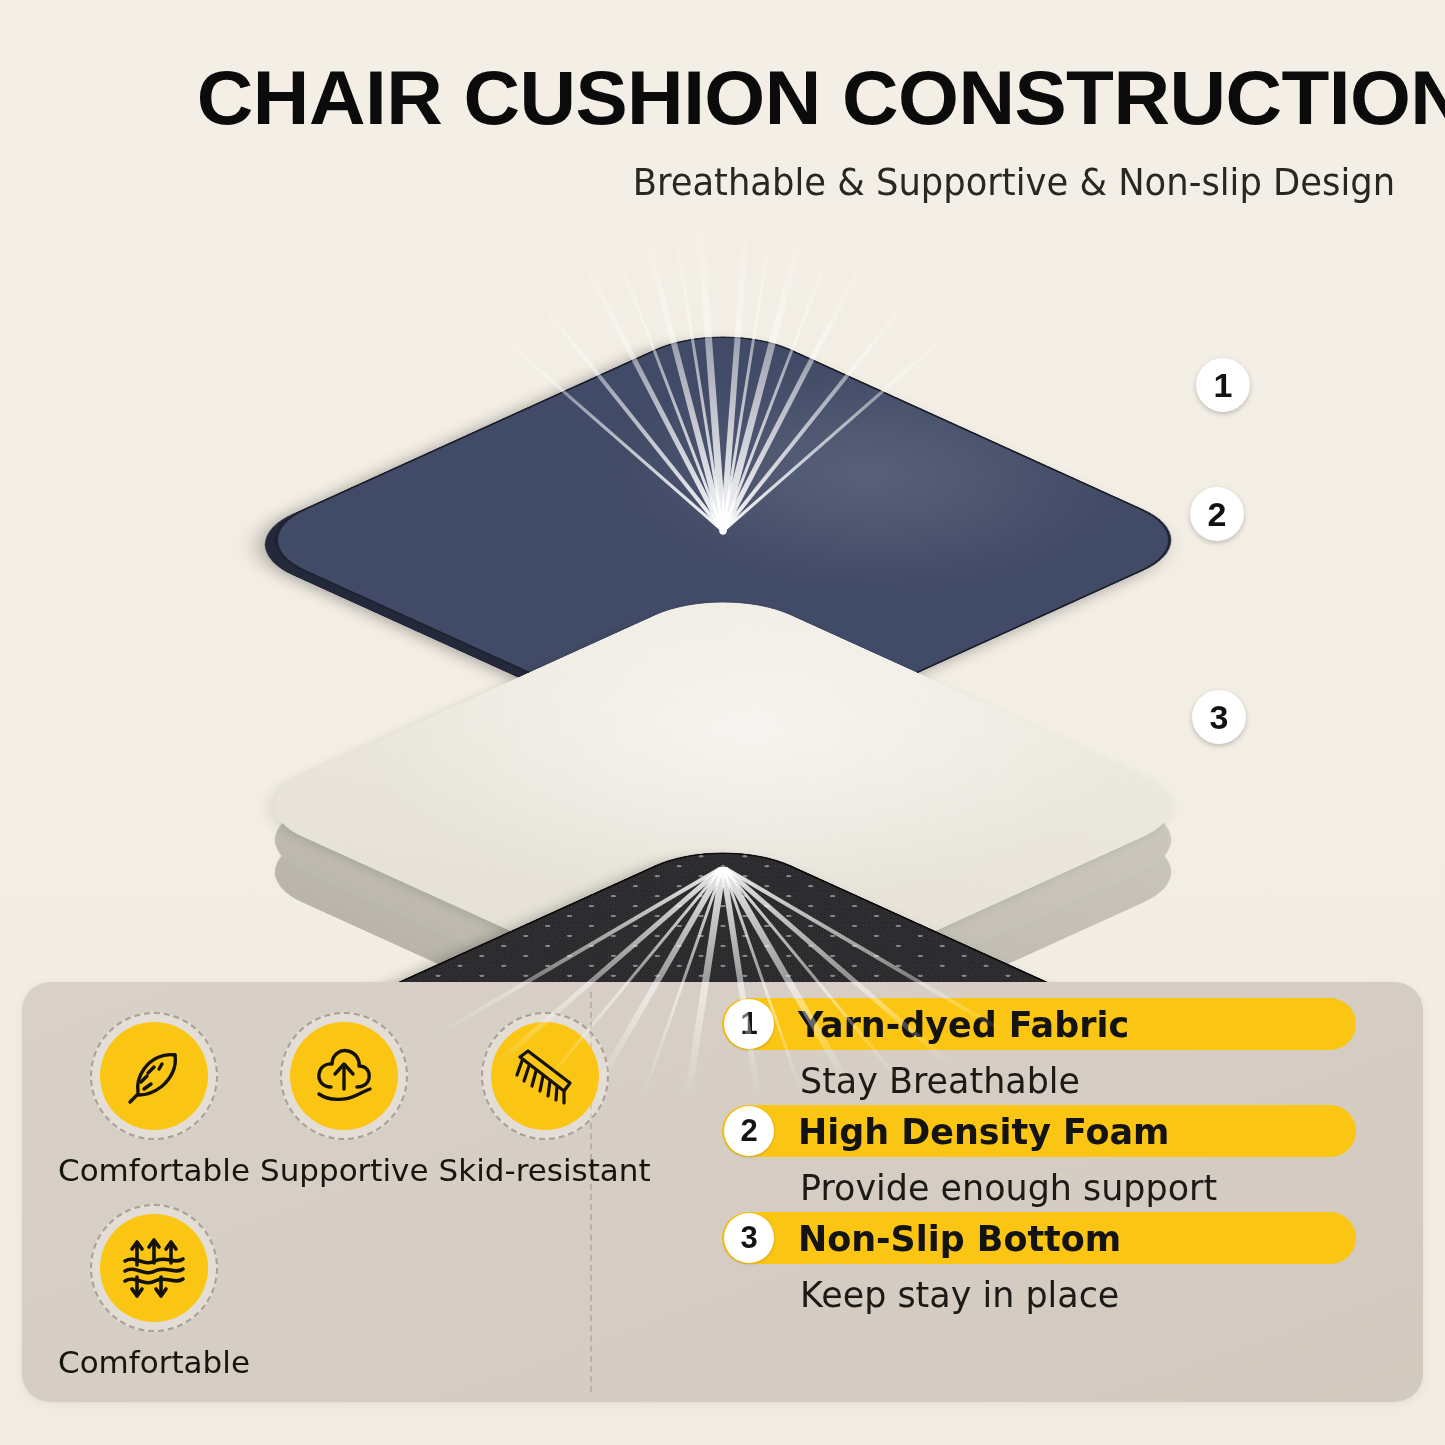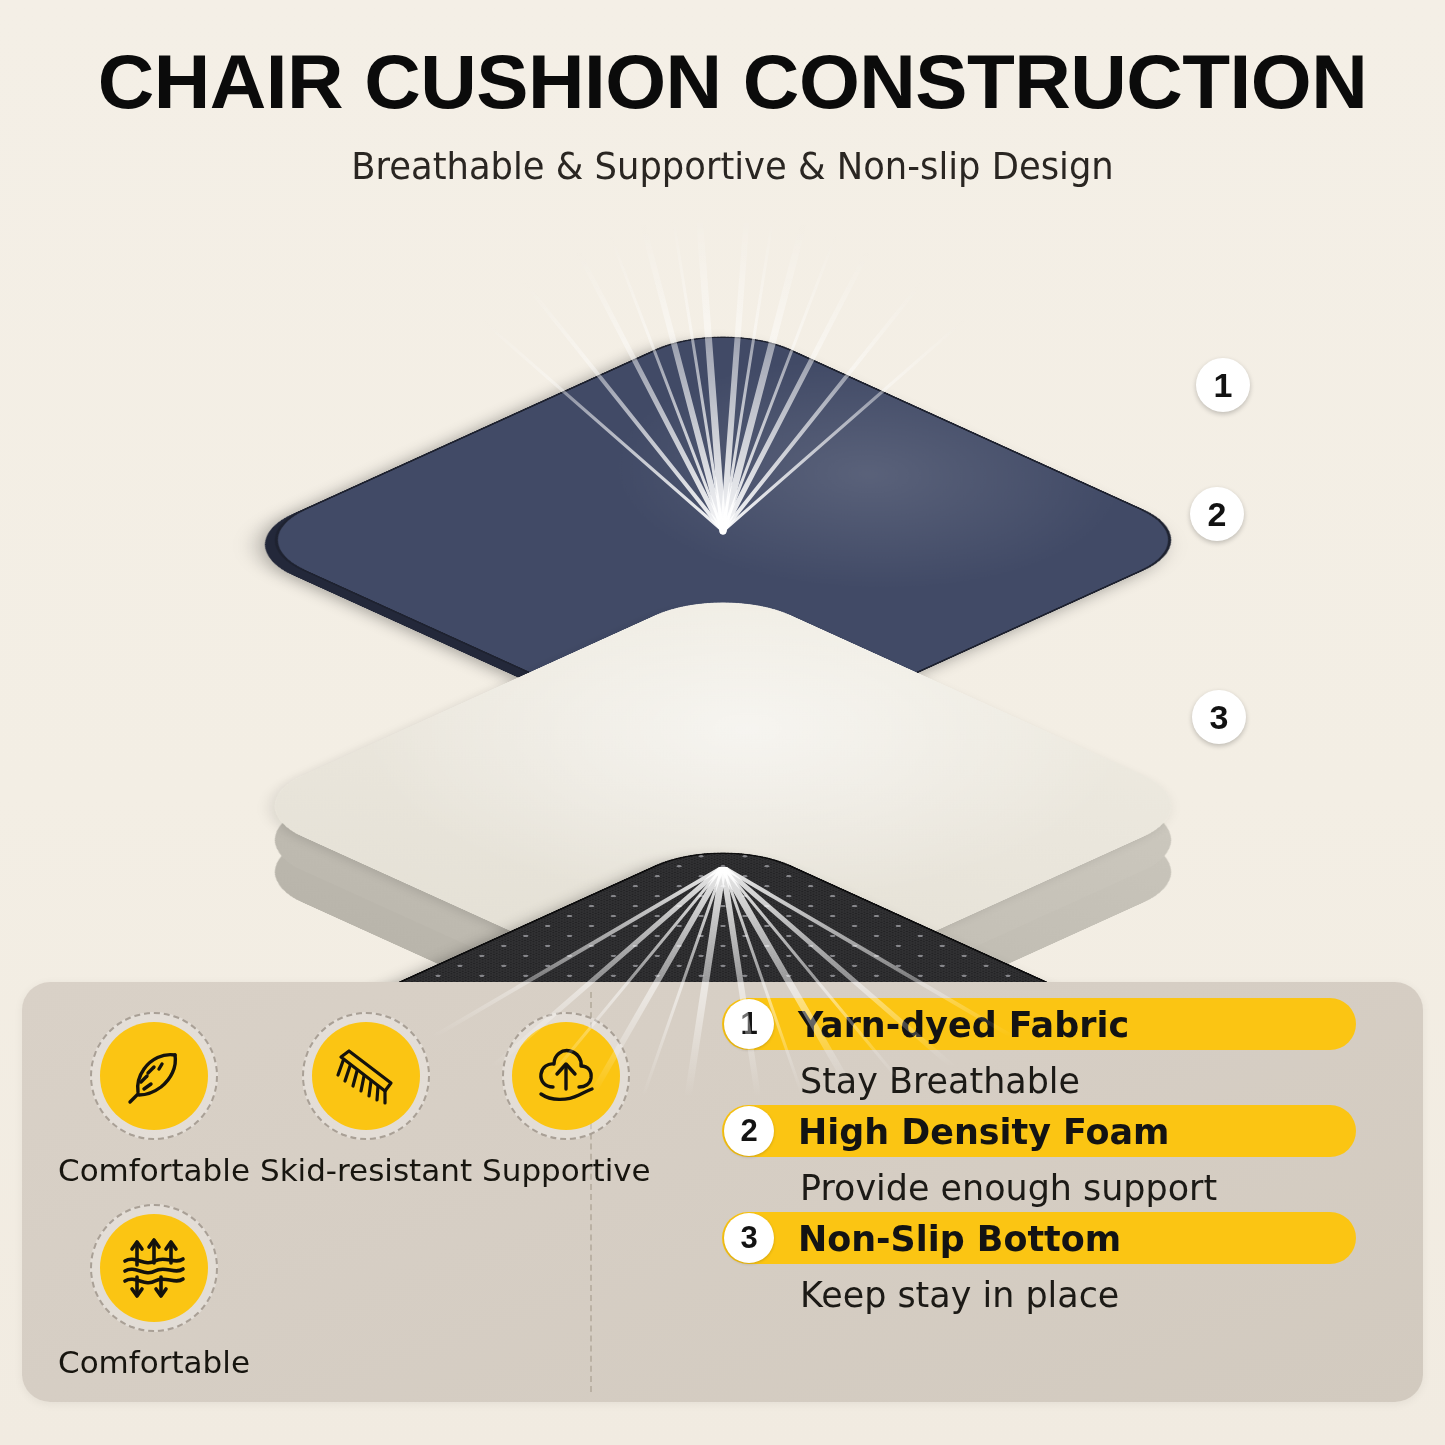--- a/index.html
+++ b/index.html
@@ -20,22 +20,22 @@
     position: relative;
     width: 1445px;
     height: 1445px;
     background: linear-gradient(180deg,#f4efe6 0%, #f3eee4 55%, #f1ebe1 100%);
     overflow: hidden;
   }
 
   
   .header {
     position: absolute;
-    top: 44px; left: 0; right: 0;
-    text-align: center;
+    top: 60px; left: 0; right: 0;
+    text-align: right;
     margin-left: 20px;
   }
   .title {
     font-family: "Liberation Sans", sans-serif;
     font-weight: 700;
     font-size: 76px;
     letter-spacing: -0.5px;
     color: #0b0b0b;
     line-height: 1.0;
     transform: scaleX(1.03);
@@ -400,47 +400,47 @@
               <path d="M45 25 L42 30"></path>
             </svg>
           </div>
         </div>
         <div class="feature-label">Comfortable</div>
       </div>
 
       <div class="feature">
         <div class="feature-ring">
           <div class="feature-circle">
+            <svg width="74" height="74" viewBox="0 0 74 74" fill="none" stroke="#14120c" stroke-width="3.4" stroke-linecap="round" stroke-linejoin="round">
+              <path d="M24 48 C16 48 11 42 12 35 C13 28 19 24 25 25 C25 16 33 10 41 12 C49 14 53 21 52 27 C59 27 63 32 62 39 C61 45 56 48 50 48"></path>
+              <path d="M37 50 L37 26"></path>
+              <path d="M28 35 L37 25 L46 35"></path>
+              <path d="M12 55 C22 62 38 62 50 56 C56 53 60 51 63 50"></path>
+            </svg>
+          </div>
+        </div>
+        <div class="feature-label">Supportive</div>
+      </div>
+
+      <div class="feature">
+        <div class="feature-ring">
+          <div class="feature-circle">
             <svg width="74" height="74" viewBox="0 0 74 74" fill="none" stroke="#14120c" stroke-width="3.2" stroke-linecap="round" stroke-linejoin="round">
               <path d="M12 18 L20 12 L62 44 L56 52 Z"></path>
               <path d="M14 22 L9 36"></path>
               <path d="M21 27 L16 42"></path>
               <path d="M28 32 L24 47"></path>
               <path d="M35 37 L32 52"></path>
               <path d="M42 42 L40 57"></path>
               <path d="M49 47 L48 61"></path>
               <path d="M56 52 L56 64"></path>
             </svg>
           </div>
         </div>
         <div class="feature-label">Skid-resistant</div>
-      </div>
-
-      <div class="feature">
-        <div class="feature-ring">
-          <div class="feature-circle">
-            <svg width="74" height="74" viewBox="0 0 74 74" fill="none" stroke="#14120c" stroke-width="3.4" stroke-linecap="round" stroke-linejoin="round">
-              <path d="M24 48 C16 48 11 42 12 35 C13 28 19 24 25 25 C25 16 33 10 41 12 C49 14 53 21 52 27 C59 27 63 32 62 39 C61 45 56 48 50 48"></path>
-              <path d="M37 50 L37 26"></path>
-              <path d="M28 35 L37 25 L46 35"></path>
-              <path d="M12 55 C22 62 38 62 50 56 C56 53 60 51 63 50"></path>
-            </svg>
-          </div>
-        </div>
-        <div class="feature-label">Supportive</div>
       </div>
 
       <div class="feature">
         <div class="feature-ring">
           <div class="feature-circle">
             <svg width="74" height="74" viewBox="0 0 74 74" fill="none" stroke="#14120c" stroke-width="3.6" stroke-linecap="round" stroke-linejoin="round">
               <path d="M8 30 C18 24 28 36 38 30 C48 24 58 34 66 28"></path>
               <path d="M8 40 C18 34 28 46 38 40 C48 34 58 44 66 38"></path>
               <path d="M8 50 C18 44 28 56 38 50 C48 44 58 54 66 48"></path>
               <path d="M20 34 L20 12"></path>

